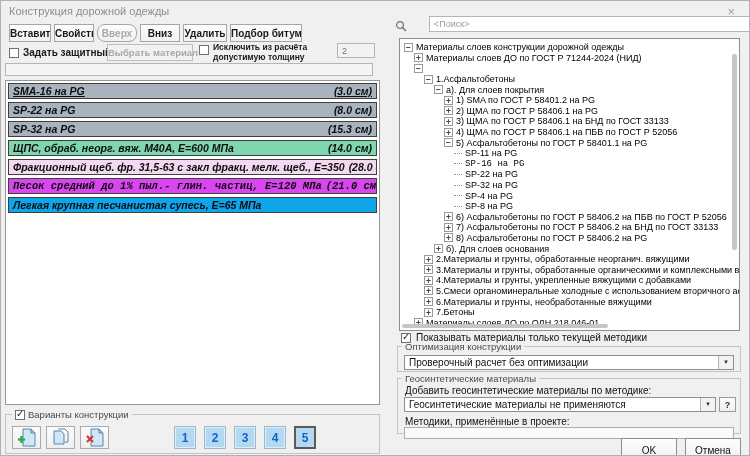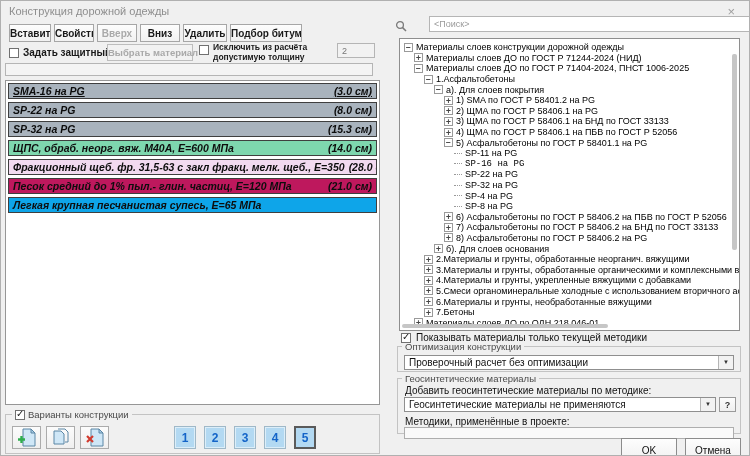--- a/index.html
+++ b/index.html
@@ -12,21 +12,21 @@
   
   .titlebar { position:absolute; left:0; top:0; right:0; height:18px; }
   .title { position:absolute; left:8px; top:4px; font-size:11px; color:#8e8e8e; white-space:nowrap; }
   .close-x { position:absolute; right:14px; top:5px; font-size:13px; line-height:11px; color:#9f9f9f; cursor:default; }
 
   
   .toolbar { position:absolute; left:8px; top:23px; display:flex; gap:3px; }
   .tbtn { height:18px; background:linear-gradient(#fdfdfd,#f1f1f1); border:1px solid #a6a6a6;
           font:700 10px "Liberation Sans",sans-serif; color:#1a1a1a; white-space:nowrap; overflow:hidden; }
   .toolbar .tbtn:nth-child(1){width:42px;} .toolbar .tbtn:nth-child(2){width:40px;}
-  .toolbar .tbtn:nth-child(3){width:40px;} .toolbar .tbtn:nth-child(4){width:40px;}
+  .toolbar .tbtn:nth-child(3){width:40px;border-radius:8px;} .toolbar .tbtn:nth-child(4){width:40px;}
   .toolbar .tbtn:nth-child(5){width:44px;} .toolbar .tbtn:nth-child(6){width:72px;}
   .tbtn.disabled { color:#a9a9a9; }
 
   
   .cbx { display:inline-block; width:10px; height:10px; background:#fff; border:1px solid #707070;
          position:relative; flex:none; }
   .cbx.checked::after { content:"✓"; position:absolute; left:0px; top:-3px; font-size:10px; color:#222; }
 
   
   .opt-row1 { position:absolute; left:8px; top:46px; display:flex; gap:4px; align-items:center;
@@ -161,21 +161,21 @@
       <span class="thick">(15.3 см)</span>
     </div>
       <div class="layer" style="background: rgb(126, 215, 174);">
       <span class="lname">ЩПС, обраб. неорг. вяж. М40А, Е=600 МПа</span>
       <span class="thick">(14.0 см)</span>
     </div>
       <div class="layer" style="background: rgb(242, 218, 240);">
       <span class="lname">Фракционный щеб. фр. 31,5-63 с закл фракц. мелк. щеб., Е=350</span>
       <span class="thick">(28.0 см)</span>
     </div>
-      <div class="layer" style="background: #be185d;">
+      <div class="layer" style="background: #d946ef; font-family: Liberation Mono, monospace;">
       <span class="lname">Песок средний до 1% пыл.- глин. частиц, Е=120 МПа</span>
       <span class="thick">(21.0 см)</span>
     </div>
       <div class="layer" style="background: #0ea5e9;">
       <span class="lname">Легкая крупная песчанистая супесь, Е=65 МПа</span>
       <span class="thick"></span>
     </div>
     </div>
 
   <fieldset class="variants">
@@ -231,21 +231,20 @@
       <span class="tlabel">Материалы слоев конструкции дорожной одежды</span>
     </div>
         <div class="trow" style="padding-left: 12px;">
       <span class="g">+</span>
 
       <span class="tlabel">Материалы слоев ДО по ГОСТ Р 71244-2024 (НИД)</span>
     </div>
         <div class="trow" style="padding-left: 12px;">
       <span class="g">−</span>
 
-      <span class="tlabel">Материалы слоев ДО по ГОСТ Р 71404-2024, ПНСТ 1006-2025</span>
     </div>
         <div class="trow" style="padding-left: 22px;">
       <span class="g">−</span>
 
       <span class="tlabel">1.Асфальтобетоны</span>
     </div>
         <div class="trow" style="padding-left: 32px;">
       <span class="g">−</span>
 
       <span class="tlabel">а). Для слоев покрытия</span>

